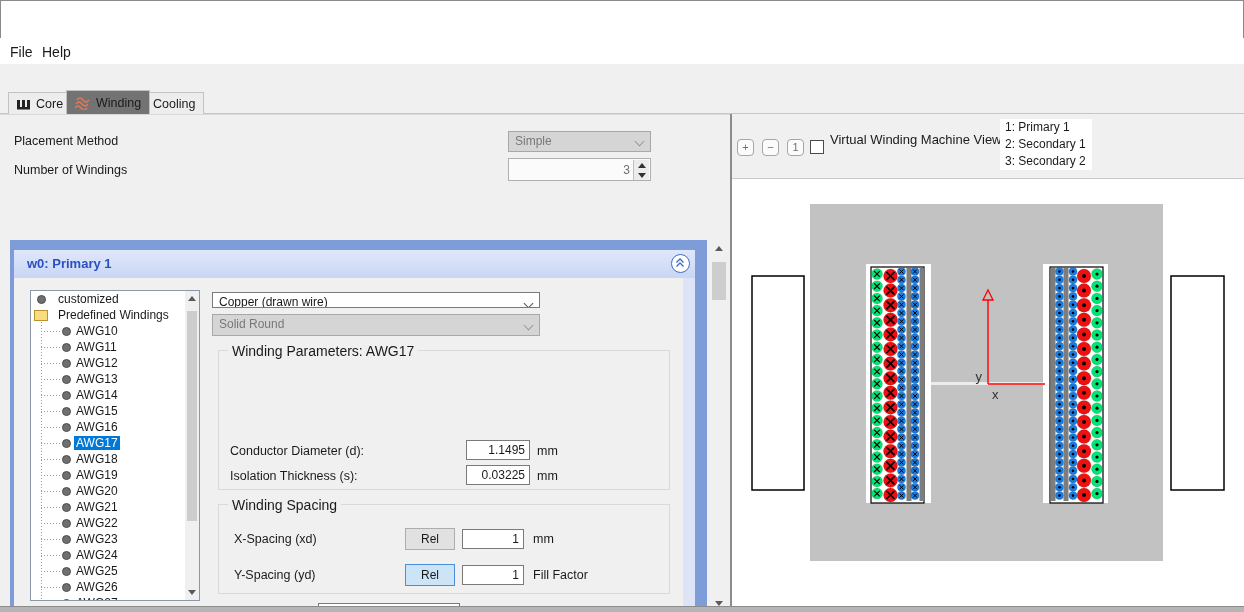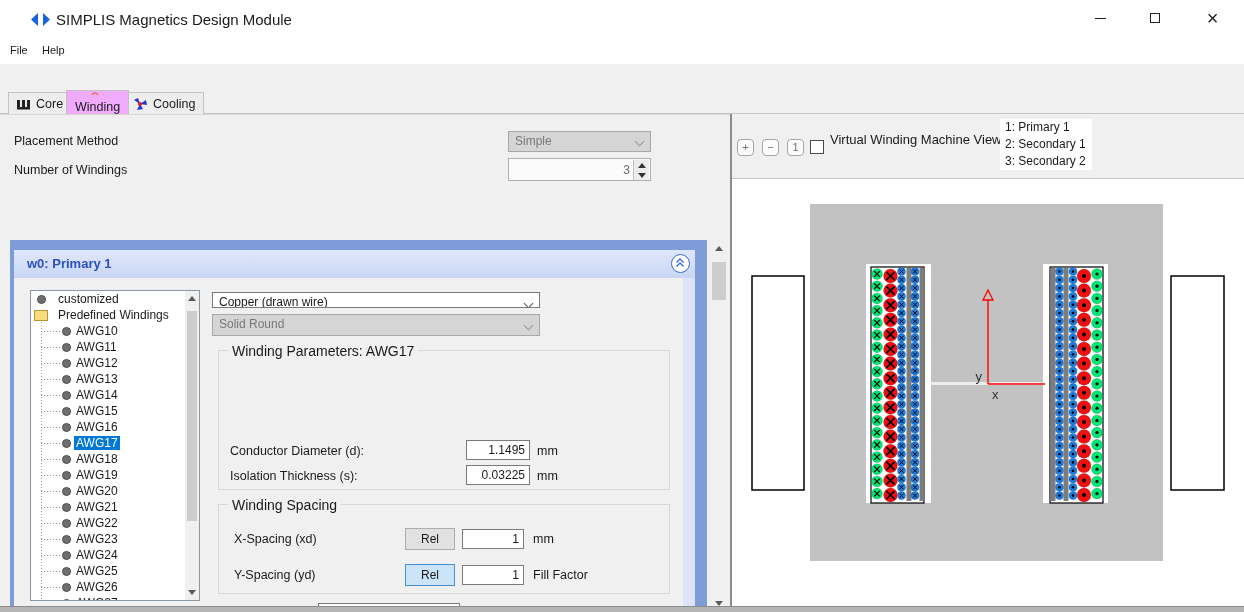--- a/index.html
+++ b/index.html
@@ -4,26 +4,26 @@
 <style>
   html,body{margin:0;padding:0;background:#888;}
   #win{position:relative;width:1244px;height:612px;background:#fff;
        font-family:"Liberation Sans",sans-serif;font-size:12px;color:#1a1a1a;
        overflow:hidden;box-shadow:0 0 0 1px #8a8a8a inset;}
   .abs{position:absolute;}
   
   #titlebar{left:0;top:0;width:1244px;height:38px;background:#fff;}
   .wbtn{top:0;width:45px;height:38px;text-align:center;cursor:default;}
   #menubar{left:0;top:38px;width:1244px;height:26px;background:#fff;}
-  .menu-item{top:4px;padding:2px 4px;font-size:11px;}
+  .menu-item{top:4px;padding:2px 4px;font-size:14px;}
   #toolbar{left:0;top:64px;width:1244px;height:26px;background:var(--chrome_bg);}
   #tabbar{left:0;top:90px;width:1244px;height:24px;background:var(--chrome_bg);border-bottom:1px solid #c6c6c6;box-sizing:border-box;}
   .tab{box-sizing:border-box;display:flex;align-items:center;gap:5px;padding:0 8px;font-size:12.5px;
        border:1px solid #c2c2c2;border-bottom:none;background:#ededed;}
-  .tab.active{background:#f0abfc;z-index:3;flex-direction:column;}
+  .tab.active{background:#737373;z-index:3;}
   
   #leftpane{left:0;top:114px;width:730px;height:492px;background:var(--chrome_bg);border-top:1px solid #d8d8d8;box-sizing:border-box;}
   .formlabel{font-size:12.5px;}
   .combo{box-sizing:border-box;height:21px;border:1px solid #7a7a7a;background:#fff;padding:2px 18px 0 6px;overflow:hidden;white-space:nowrap;}
   .combo.disabled{background:var(--disabled_bg);border-color:#a8a8a8;color:var(--disabled_text);}
   .chev{position:absolute;right:7px;top:6px;width:6px;height:6px;border-right:1.5px solid #555;border-bottom:1.5px solid #555;transform:rotate(45deg);}
   .combo.disabled .chev{border-color:#9a9a9a;}
   
   #spinner{box-sizing:border-box;height:23px;border:1px solid #b0b0b0;background:#fbfbfb;}
   #spinval{position:absolute;right:20px;top:4px;color:#6f6f6f;}
@@ -70,36 +70,20 @@
   .legend-row{height:17px;line-height:17px;padding-left:5px;font-size:12px;white-space:nowrap;}
   #bottomstrip{left:0;top:606px;width:1244px;height:6px;background:#b5b5b5;border-top:1px solid #8c8c8c;box-sizing:border-box;}
   .icon-label{font-size:12px;}
   svg text{font-family:"Liberation Sans",sans-serif;}
 </style>
 </head>
 <body>
 
 <div id="win">
 
-  <div class="abs" id="titlebar">
-    <svg class="abs" style="left:31px;top:13px" width="19" height="13">
-      <polygon points="7,0 0,6.5 7,13" fill="#1565d8"></polygon>
-      <polygon points="12,0 19,6.5 12,13" fill="#1565d8"></polygon>
-    </svg>
-    <span class="abs" style="left:56px;top:11px;font-size:15px">SIMPLIS Magnetics Design Module</span>
-    <div class="abs wbtn" style="left:1078px">
-      <div class="abs" style="left:17px;top:18px;width:11px;height:1px;background:#222"></div>
-    </div>
-    <div class="abs wbtn" style="left:1133px">
-      <div class="abs" style="left:17px;top:13px;width:10px;height:10px;border:1px solid #222;box-sizing:border-box"></div>
-    </div>
-    <div class="abs wbtn" style="left:1190px;font-size:20px;line-height:36px;color:#222">
-      <span>×</span>
-    </div>
-  </div>
 
   <div class="abs" id="menubar">
     <span class="abs menu-item" style="left:6px">File</span>
     <span class="abs menu-item" style="left:38px">Help</span>
   </div>
 
   <div class="abs" id="toolbar">
     <svg class="abs" style="left:7px;top:66px" width="21" height="19">
       <rect x="8" y="0" width="9" height="6" fill="none" stroke="#8a8a8a"></rect>
       <line x1="10" y1="0" x2="10" y2="6" stroke="#8a8a8a"></line>

